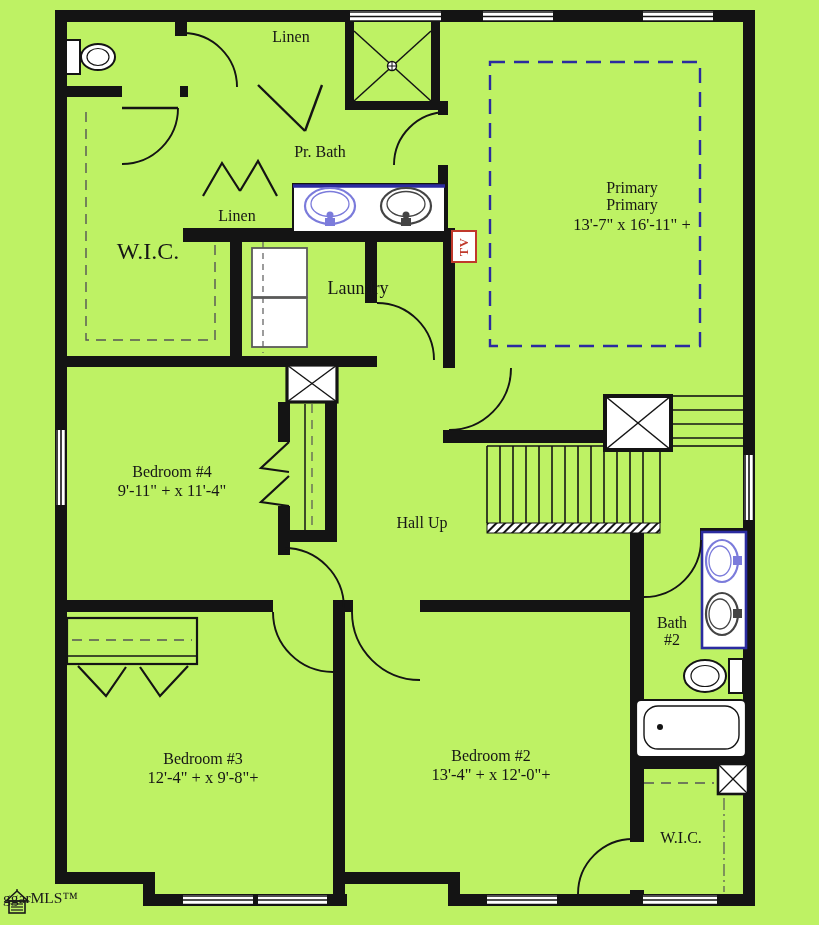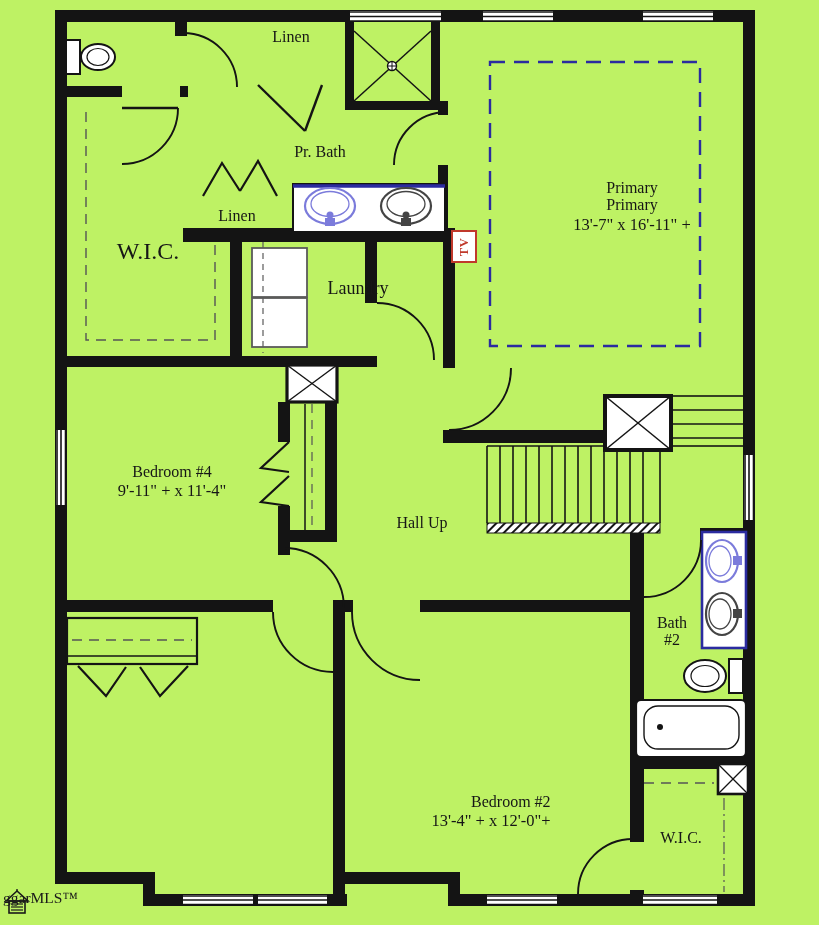--- a/index.html
+++ b/index.html
@@ -296,22 +296,26 @@
   <div class="dims">9'-11" + x 11'-4"</div>
 </div>
 
 <div class="lbl fs22" style="left:422px;top:505px;margin-top:18px;">Hall Up</div>
 
 <div class="lbl" style="left:672px;top:631px;text-align:center;">
   <div class="fs22">Bath</div>
   <div class="fs22">#2</div>
 </div>
 
-
-<div class="lbl" style="left:491px;top:812px;text-align:right;">
+<div class="lbl" style="left:203px;top:769px;">
+  <div class="fs22">Bedroom #3</div>
+  <div class="dims">12'-4" + x 9'-8"+</div>
+</div>
+
+<div class="lbl" style="left:491px;top:766px;">
   <div class="fs22">Bedroom #2</div>
   <div class="dims">13'-4" + x 12'-0"+</div>
 </div>
 
 <div class="lbl fs22" style="left:681px;top:838px;">W.I.C.</div>
 
 <div class="brand">
   <svg width="28" height="26" viewBox="0 0 28 26">
     <polygon points="3,12 14,2 25,12" fill="none" stroke="#1a1a1a" stroke-width="1.6"></polygon>
     <line x1="14" y1="2" x2="14" y2="-1" stroke="#1a1a1a" stroke-width="1.4"></line>

